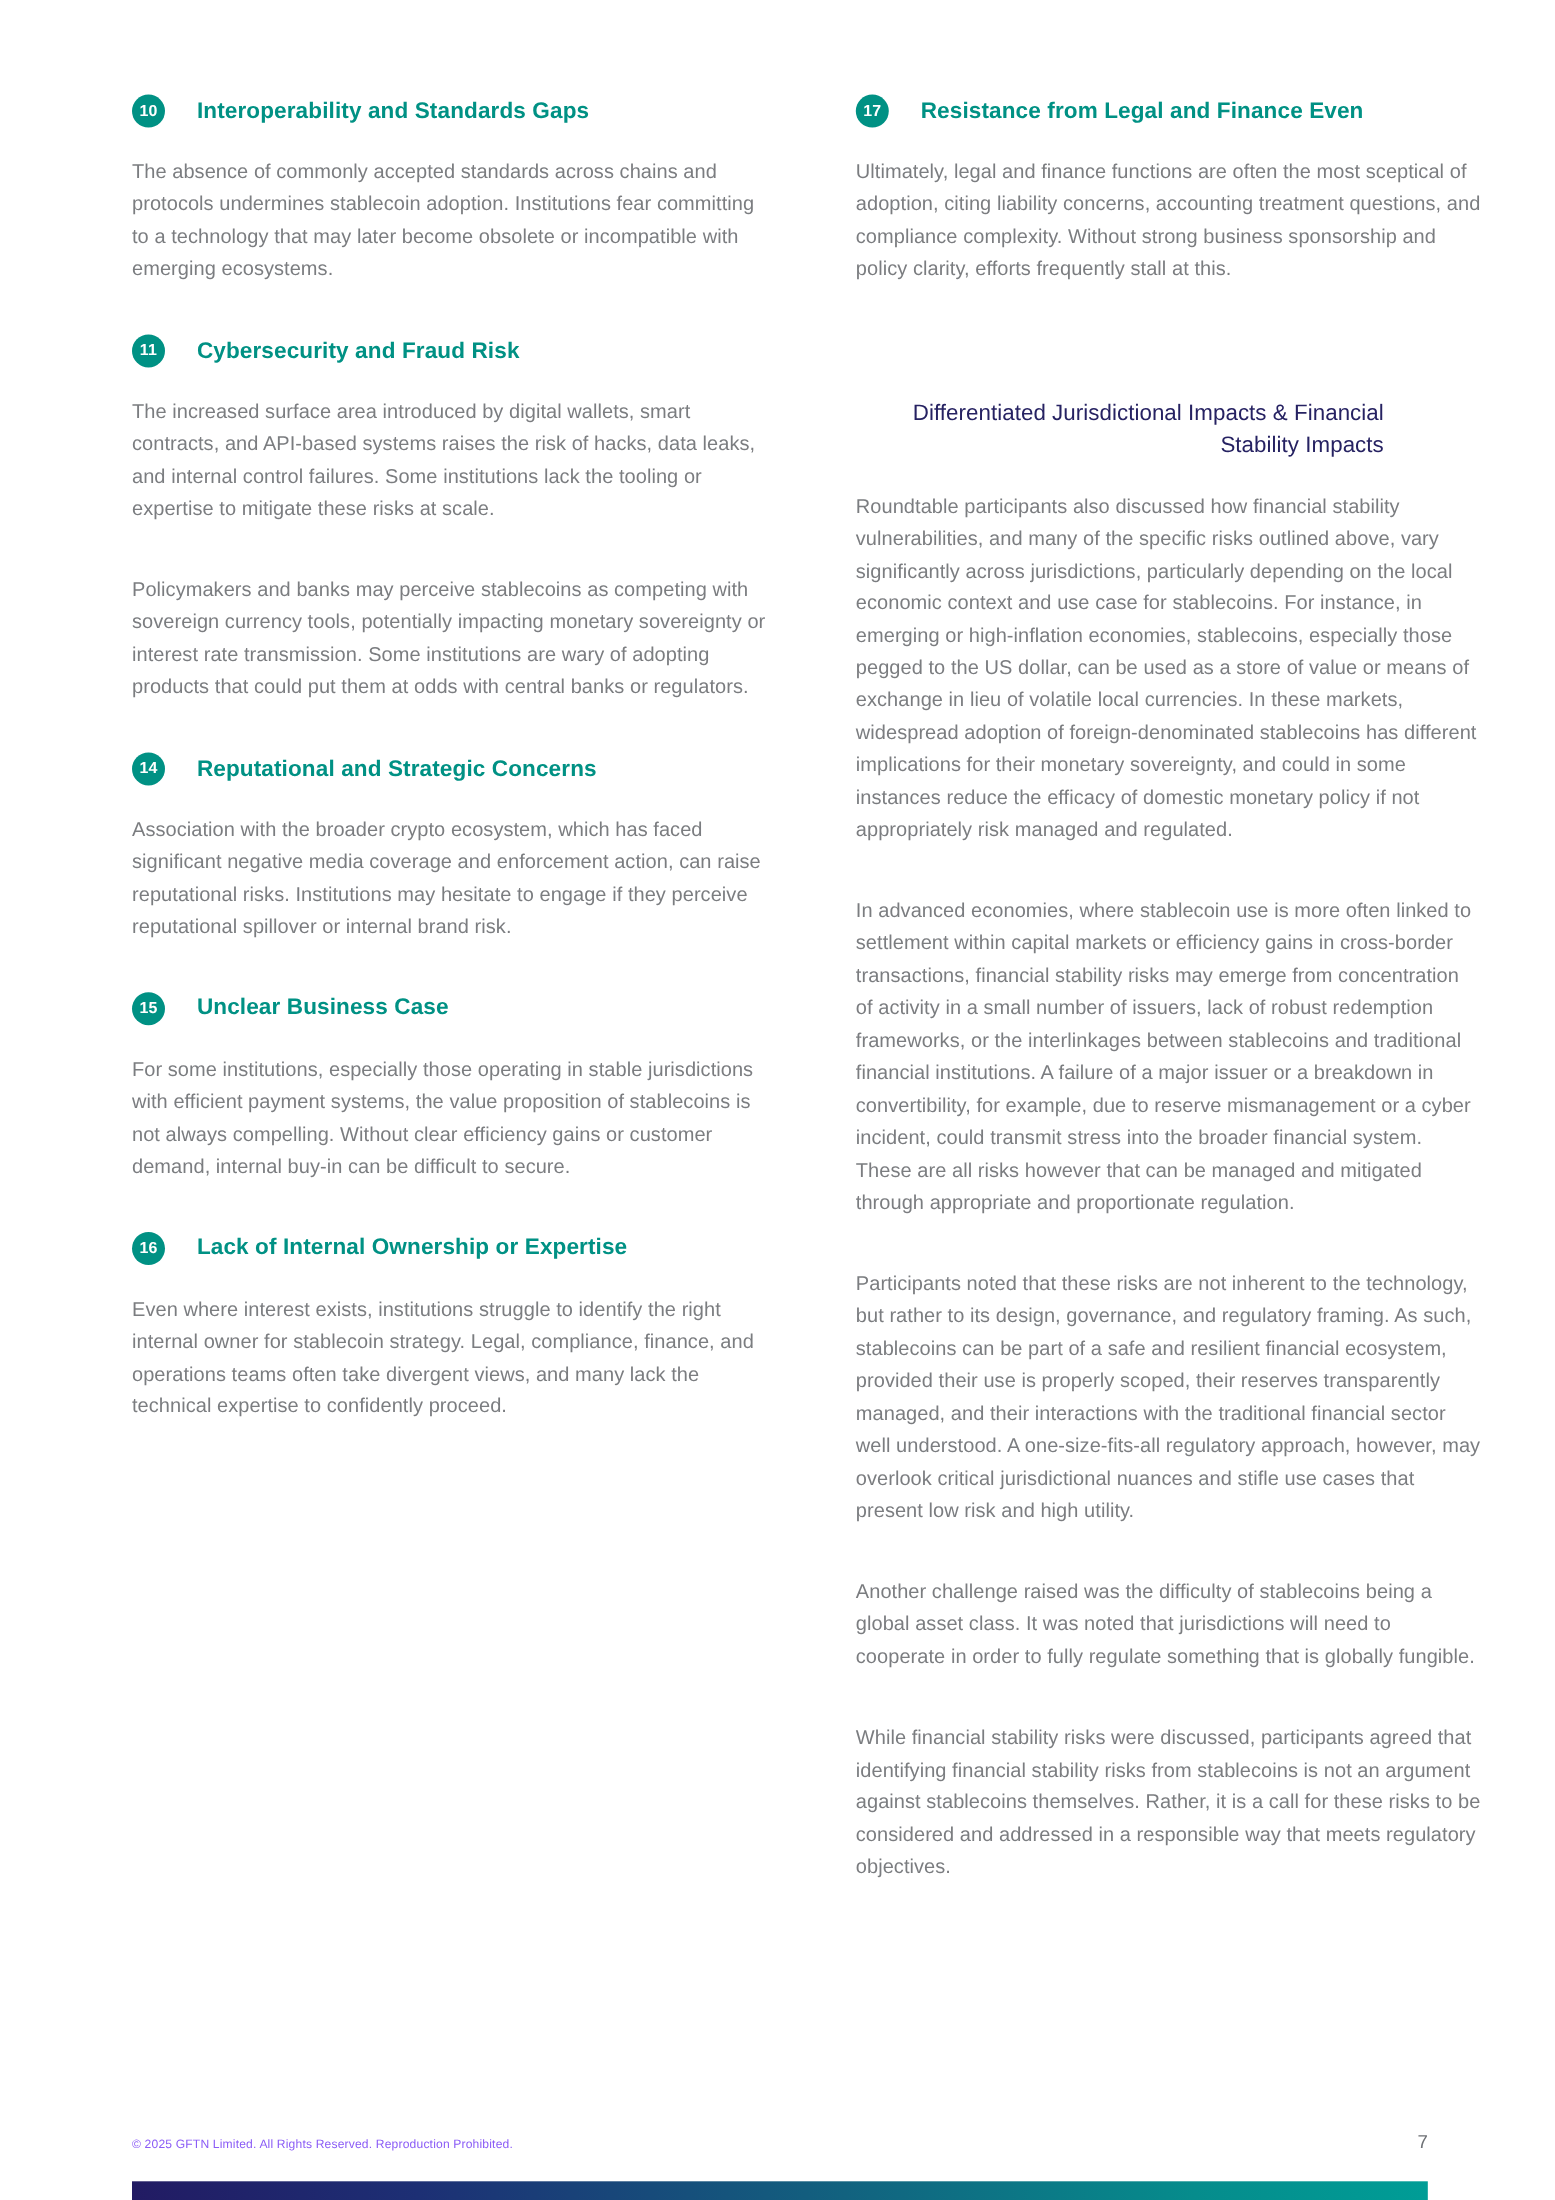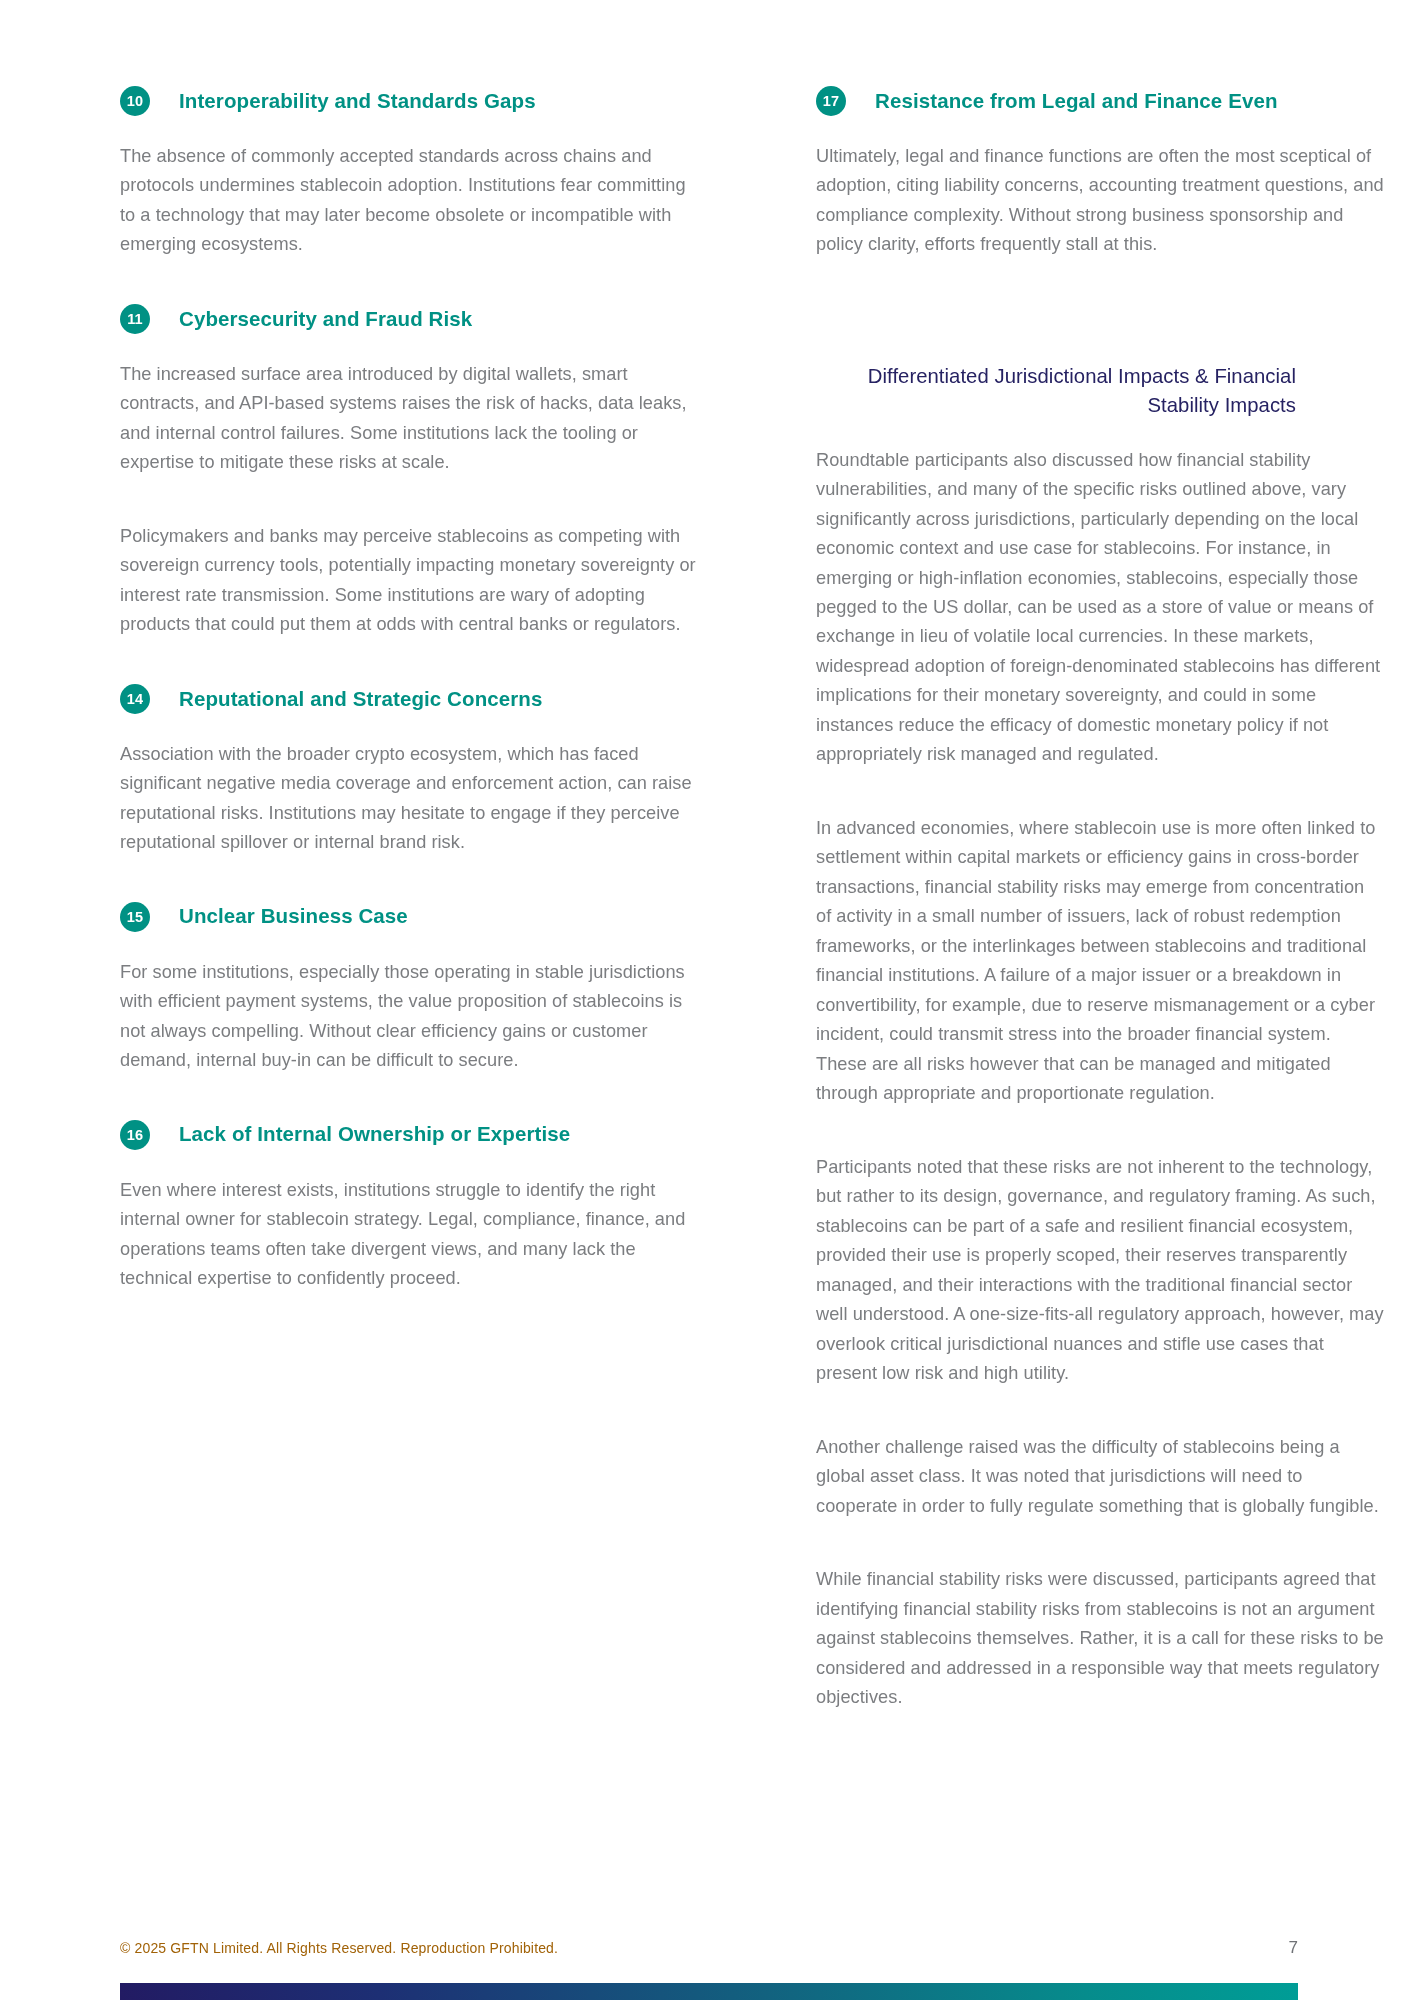--- a/index.html
+++ b/index.html
@@ -18,21 +18,21 @@
     background: #ffffff;
     overflow: hidden;
     box-sizing: border-box;
   }
   .content {
     position: absolute;
     left: 120px;
     top: 86px;
     width: 1175px;
     display: flex;
-    gap: 116px;
+    gap: 78px;
     align-items: flex-start;
   }
   .col {
     width: 580px;
     flex: 0 0 580px;
   }
   .col.right { width: 568px; flex: 0 0 568px; }
 
   
   .sec-head {
@@ -89,22 +89,22 @@
   .footer {
     position: absolute;
     left: 120px;
     top: 1938px;
     width: 1178px;
     display: flex;
     justify-content: space-between;
     align-items: baseline;
   }
   .footer .copy {
-    color: #a16207;
-    font-size: 14px;
+    color: #8b5cf6;
+    font-size: 11px;
     letter-spacing: 0.15px;
   }
   .footer .pageno {
     color: #6f7276;
     font-size: 17px;
     font-weight: 400;
   }
   .bottom-bar {
     position: absolute;
     left: 120px;

